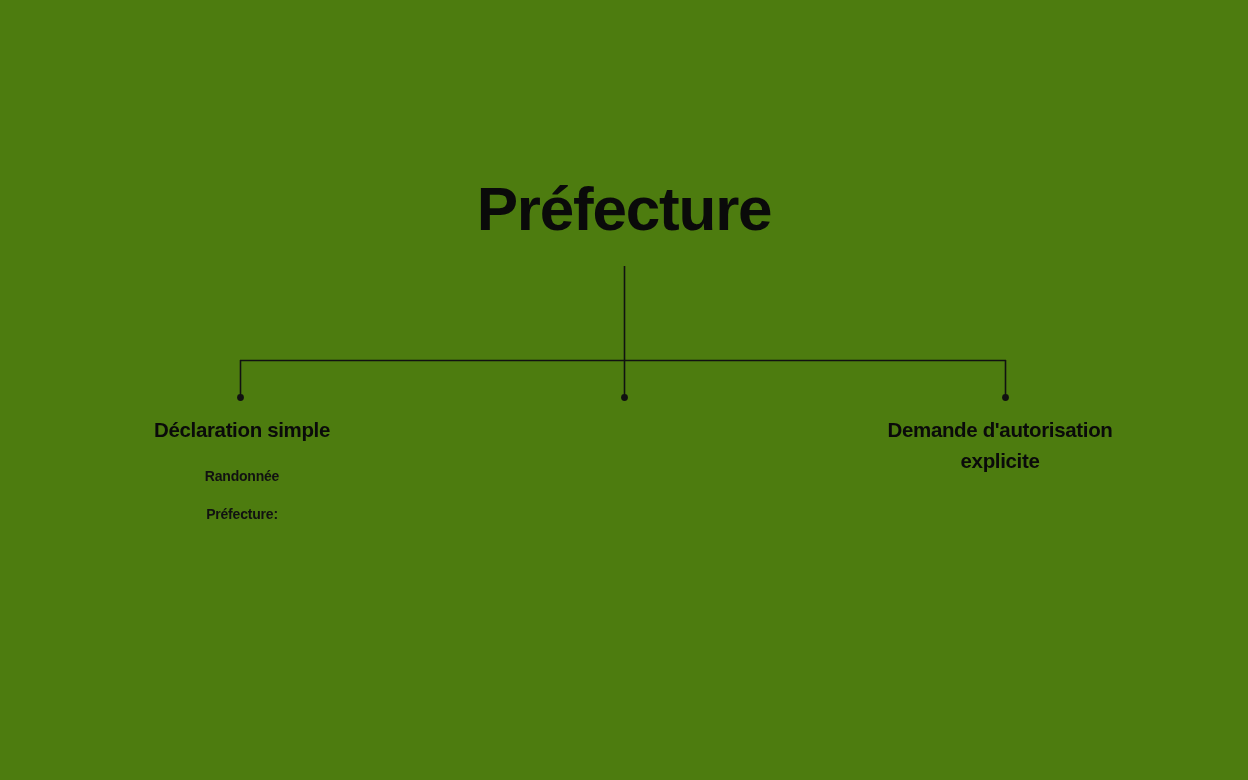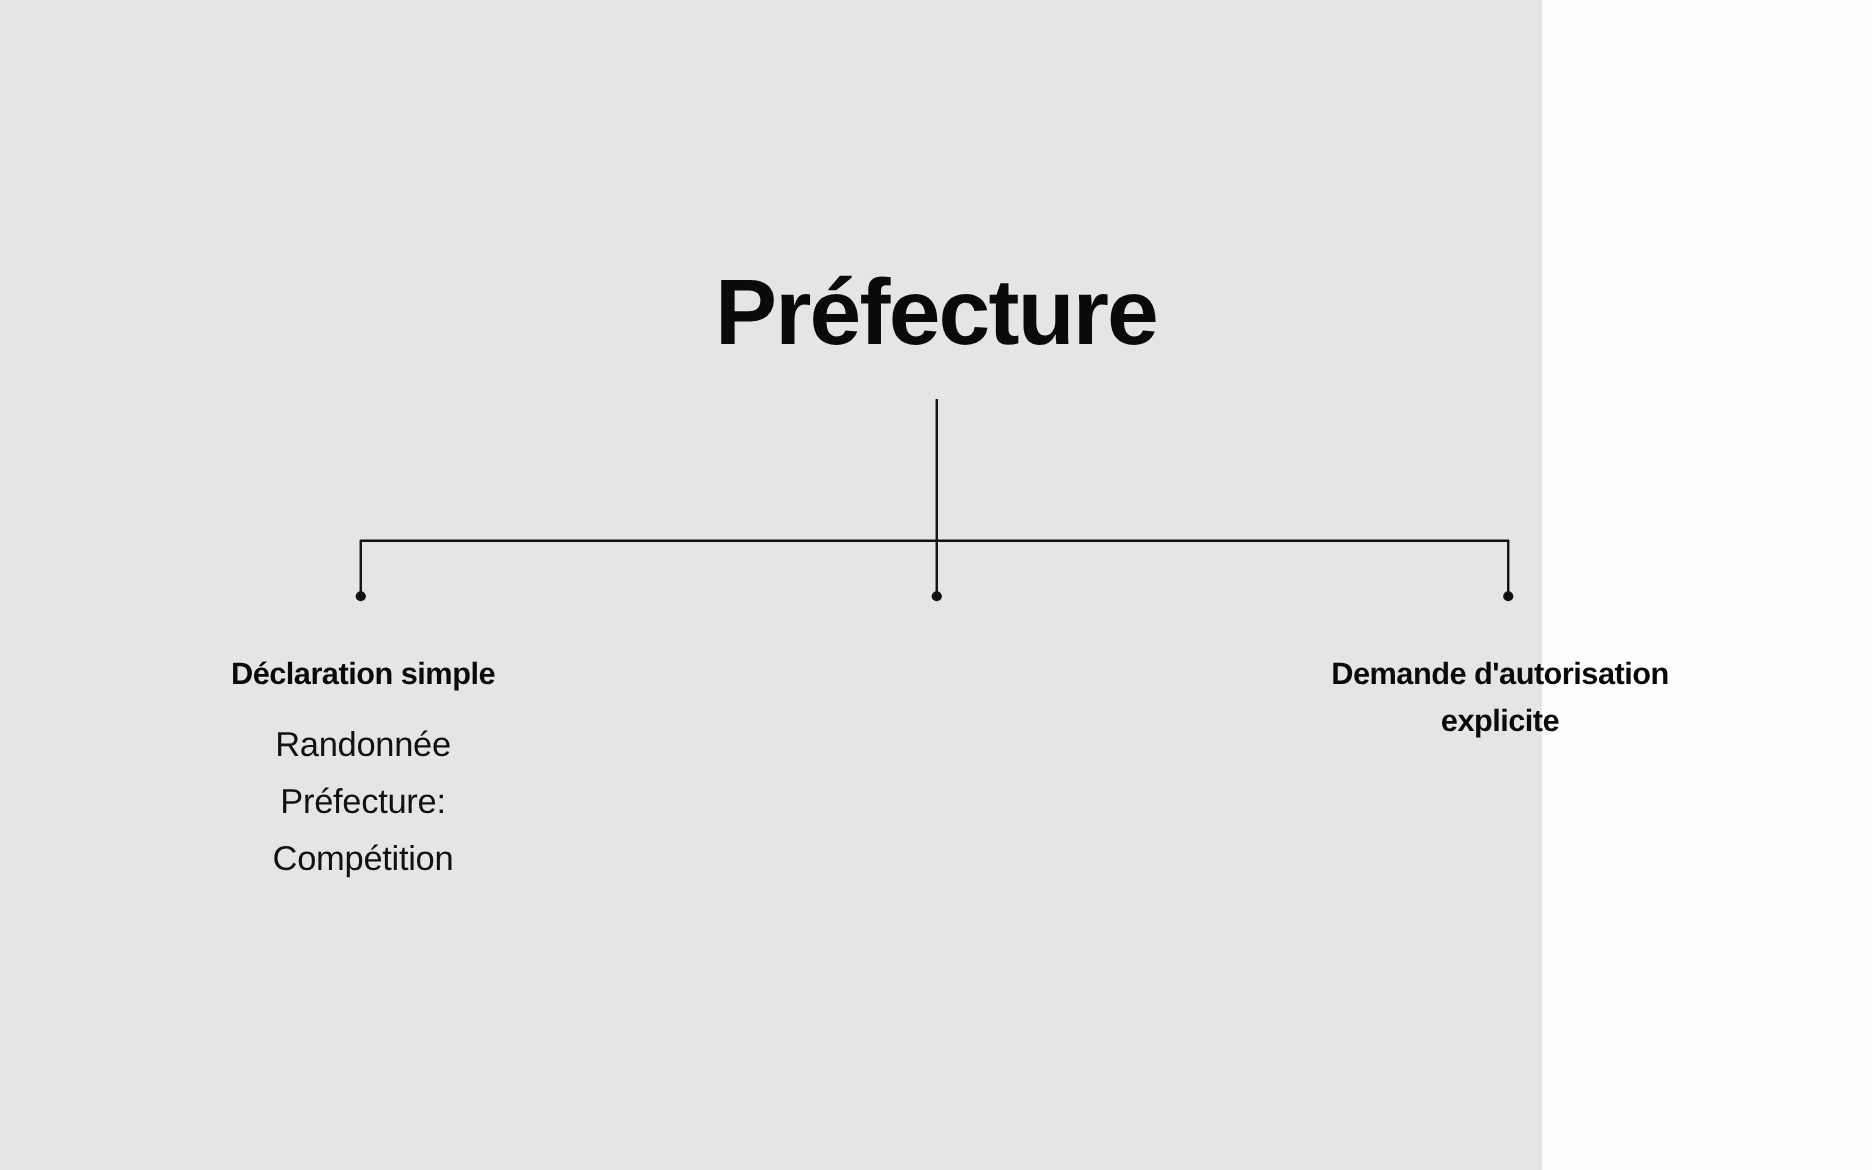--- a/index.html
+++ b/index.html
@@ -8,23 +8,23 @@
     width: 1248px;
     height: 780px;
     background: #fefefe;
     font-family: "Liberation Sans", sans-serif;
     color: #0a0a0a;
     overflow: hidden;
   }
 
   #diagram-root {
     position: relative;
-    width: 1028px;
+    width: 1248px;
     height: 780px;
-    background: #e5e5e5;
+    background: #4d7c0f;
   }
 
   
   #root-node {
     position: absolute;
     left: 0;
     top: 178px;
     width: 1248px;
     text-align: center;
   }
@@ -46,21 +46,21 @@
     top: 0;
     width: 1248px;
     height: 780px;
     pointer-events: none;
   }
 
   
   #branches {
     position: absolute;
     left: 0;
-    top: 434px;
+    top: 414px;
     width: 1248px;
     height: 220px;
   }
 
   .branch {
     position: absolute;
     top: 0;
   }
 
   .branch-header {
@@ -72,22 +72,22 @@
     color: #0a0a0a;
     white-space: pre-line;
   }
 
   .branch-items {
     margin-top: 12px;
     list-style: none;
   }
 
   .branch-item {
-    font-size: 23px;
-    font-weight: normal;
+    font-size: 14px;
+    font-weight: bold;
     line-height: 38px;
     letter-spacing: -0.2px;
     text-align: center;
     color: #111111;
     white-space: nowrap;
   }
 
   
   #branch-0 { left: 122px;  width: 240px; }
   #branch-1 { left: 494px;  width: 252px; }
@@ -117,21 +117,20 @@
     <circle cx="1005.5" cy="397.5" r="3.4" fill="#111111"></circle>
   </svg>
 
   <div id="branches">
 
     <div class="branch" id="branch-0">
       <div class="branch-header">Déclaration simple</div>
       <ul class="branch-items">
         <li class="branch-item">Randonnée</li>
         <li class="branch-item">Préfecture:</li>
-        <li class="branch-item">Compétition</li>
       </ul>
     </div>
 
 
     <div class="branch" id="branch-2">
       <div class="branch-header">Demande d'autorisation
 explicite</div>
     </div>
 
   </div>

